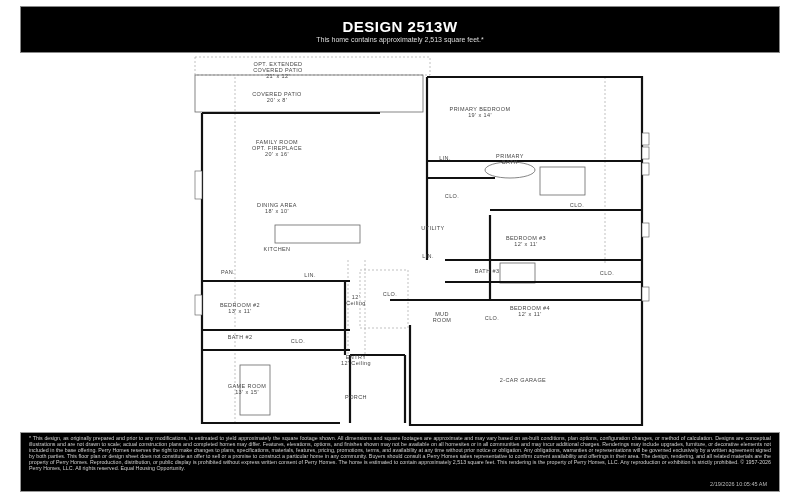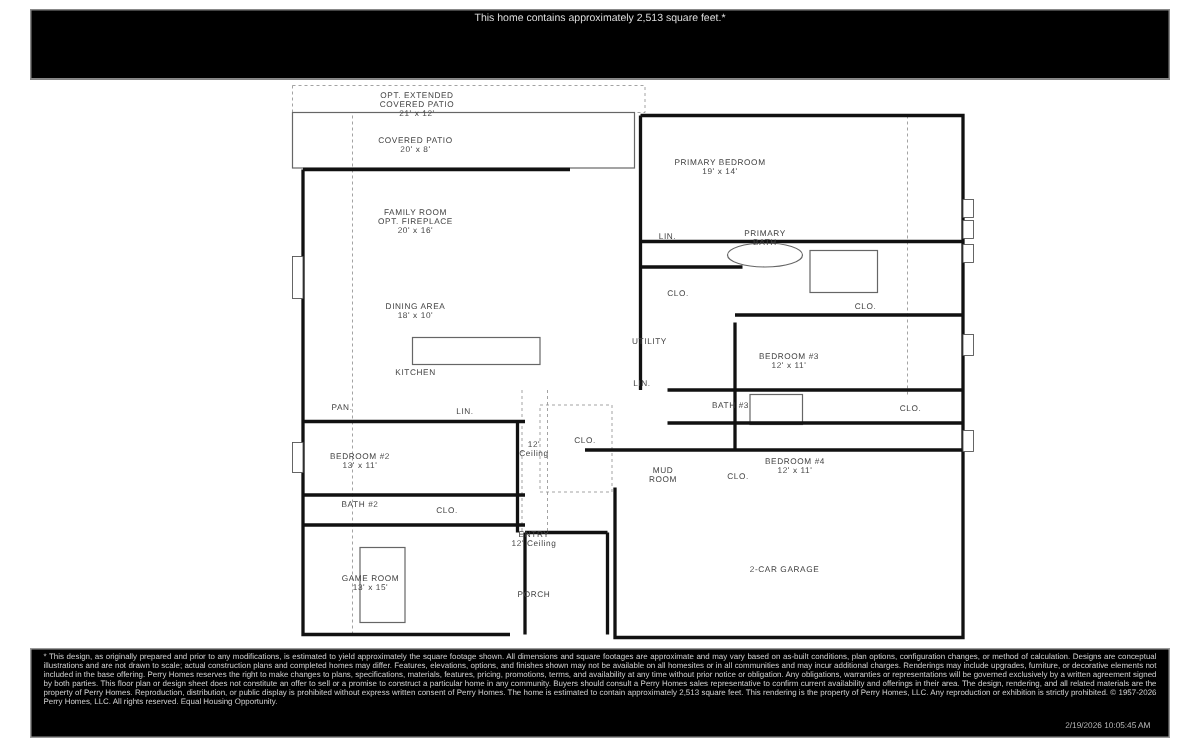--- a/index.html
+++ b/index.html
@@ -11,20 +11,21 @@
   .plan svg{position:absolute;left:0;top:0;}
   .lbl{position:absolute;font-size:5.5px;line-height:6px;color:#444;text-align:center;white-space:nowrap;transform:translateX(-50%);letter-spacing:0.4px;}
   .footer{position:absolute;left:20px;top:432px;width:760px;height:60px;background:#000;border:1px solid #999;box-sizing:border-box;color:#cfcfcf;}
   .footer .disclaimer{position:absolute;left:8px;top:3px;right:8px;font-size:5.3px;line-height:5.9px;text-align:justify;}
   .footer .stamp{position:absolute;right:12px;bottom:4px;font-size:5.5px;color:#bbb;}
 </style>
 </head>
 <body>
 
 <div class="header">
+  <div class="title">DESIGN 2513W</div>
   <div class="subtitle">This home contains approximately 2,513 square feet.*</div>
 </div>
 
 <div class="plan">
   <svg width="470" height="375" viewBox="0 0 470 375">
     <g fill="none" stroke="#999" stroke-width="0.6" stroke-dasharray="2,2">
       <rect x="5" y="2" width="235" height="18"></rect>
       <line x1="45" y1="22" x2="45" y2="370"></line>
       <line x1="415" y1="22" x2="415" y2="210"></line>
       <line x1="158" y1="205" x2="158" y2="300"></line>

